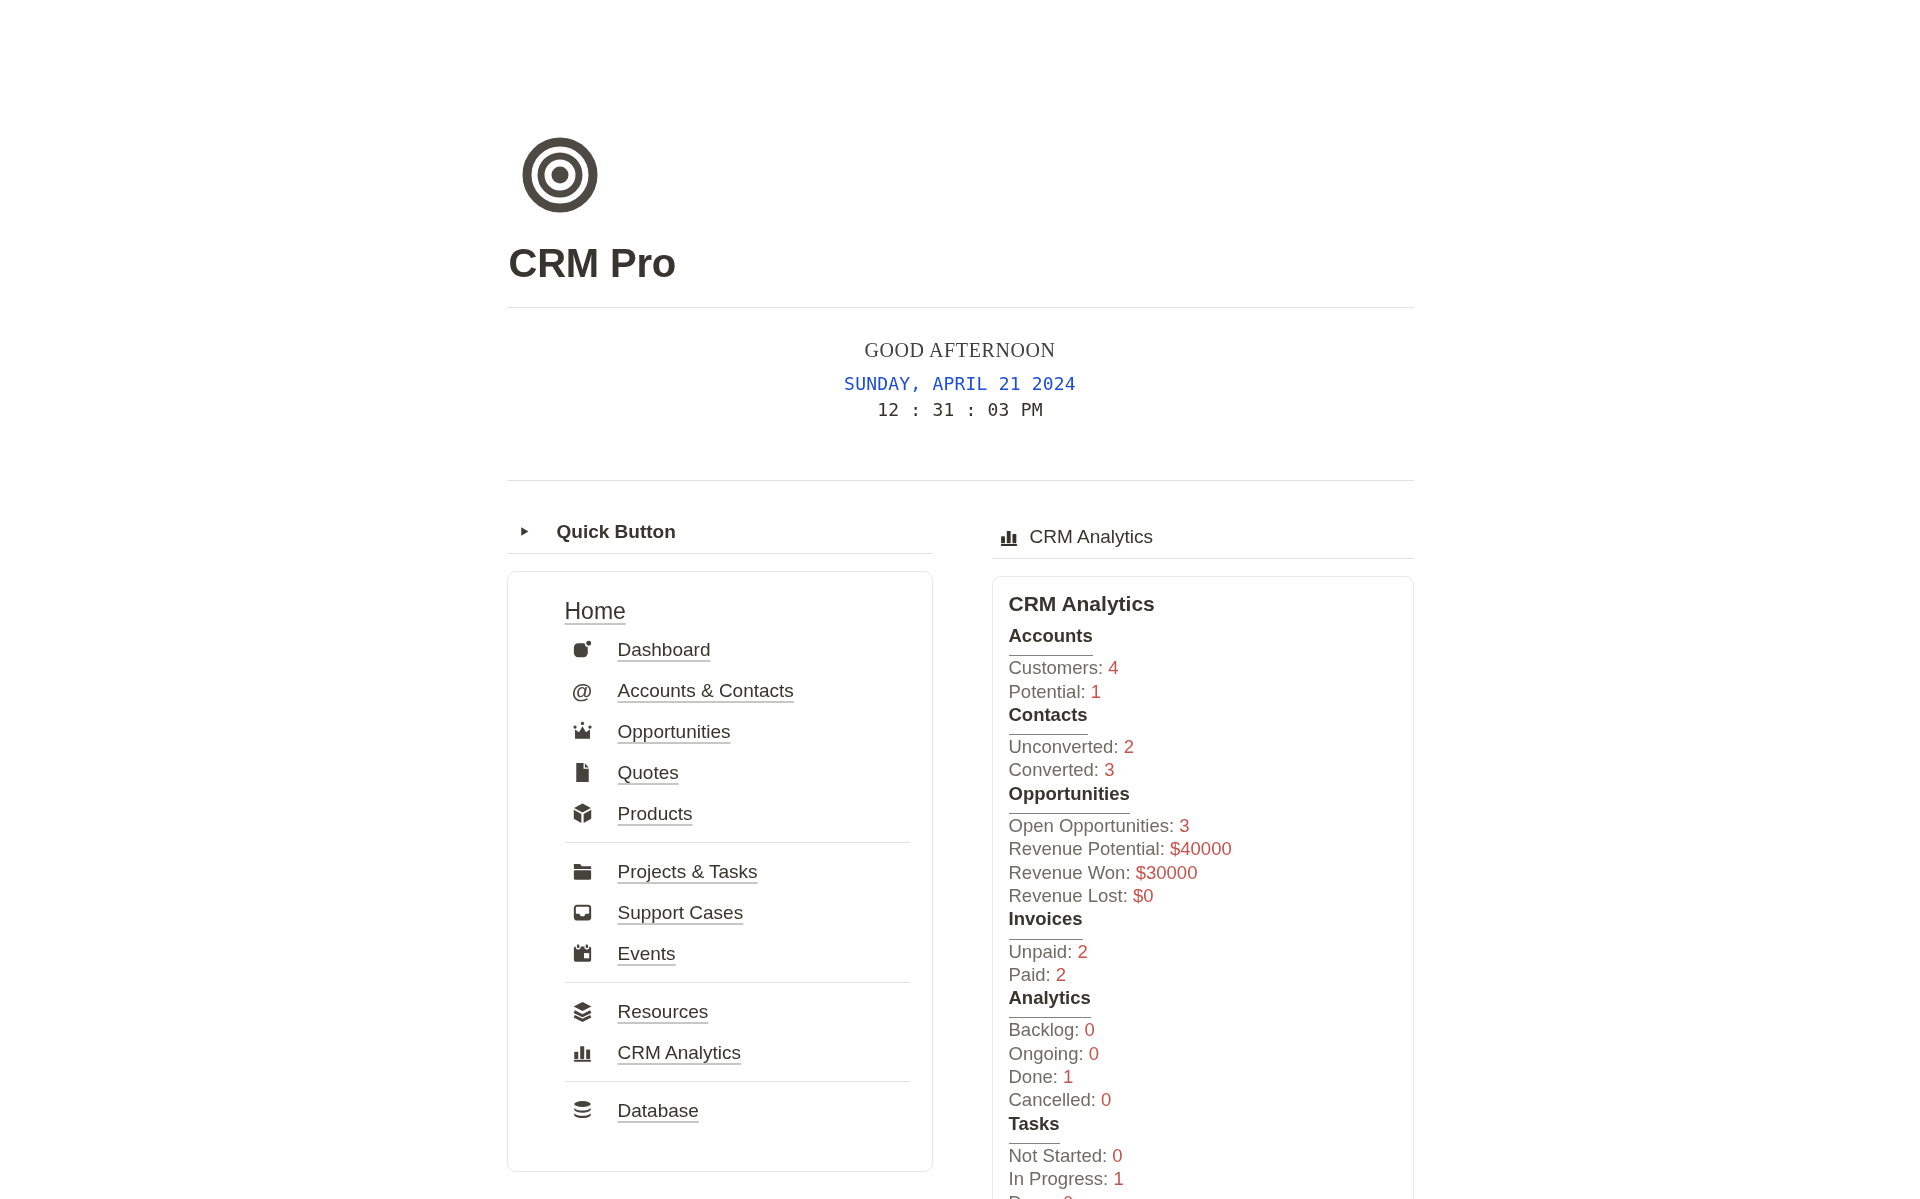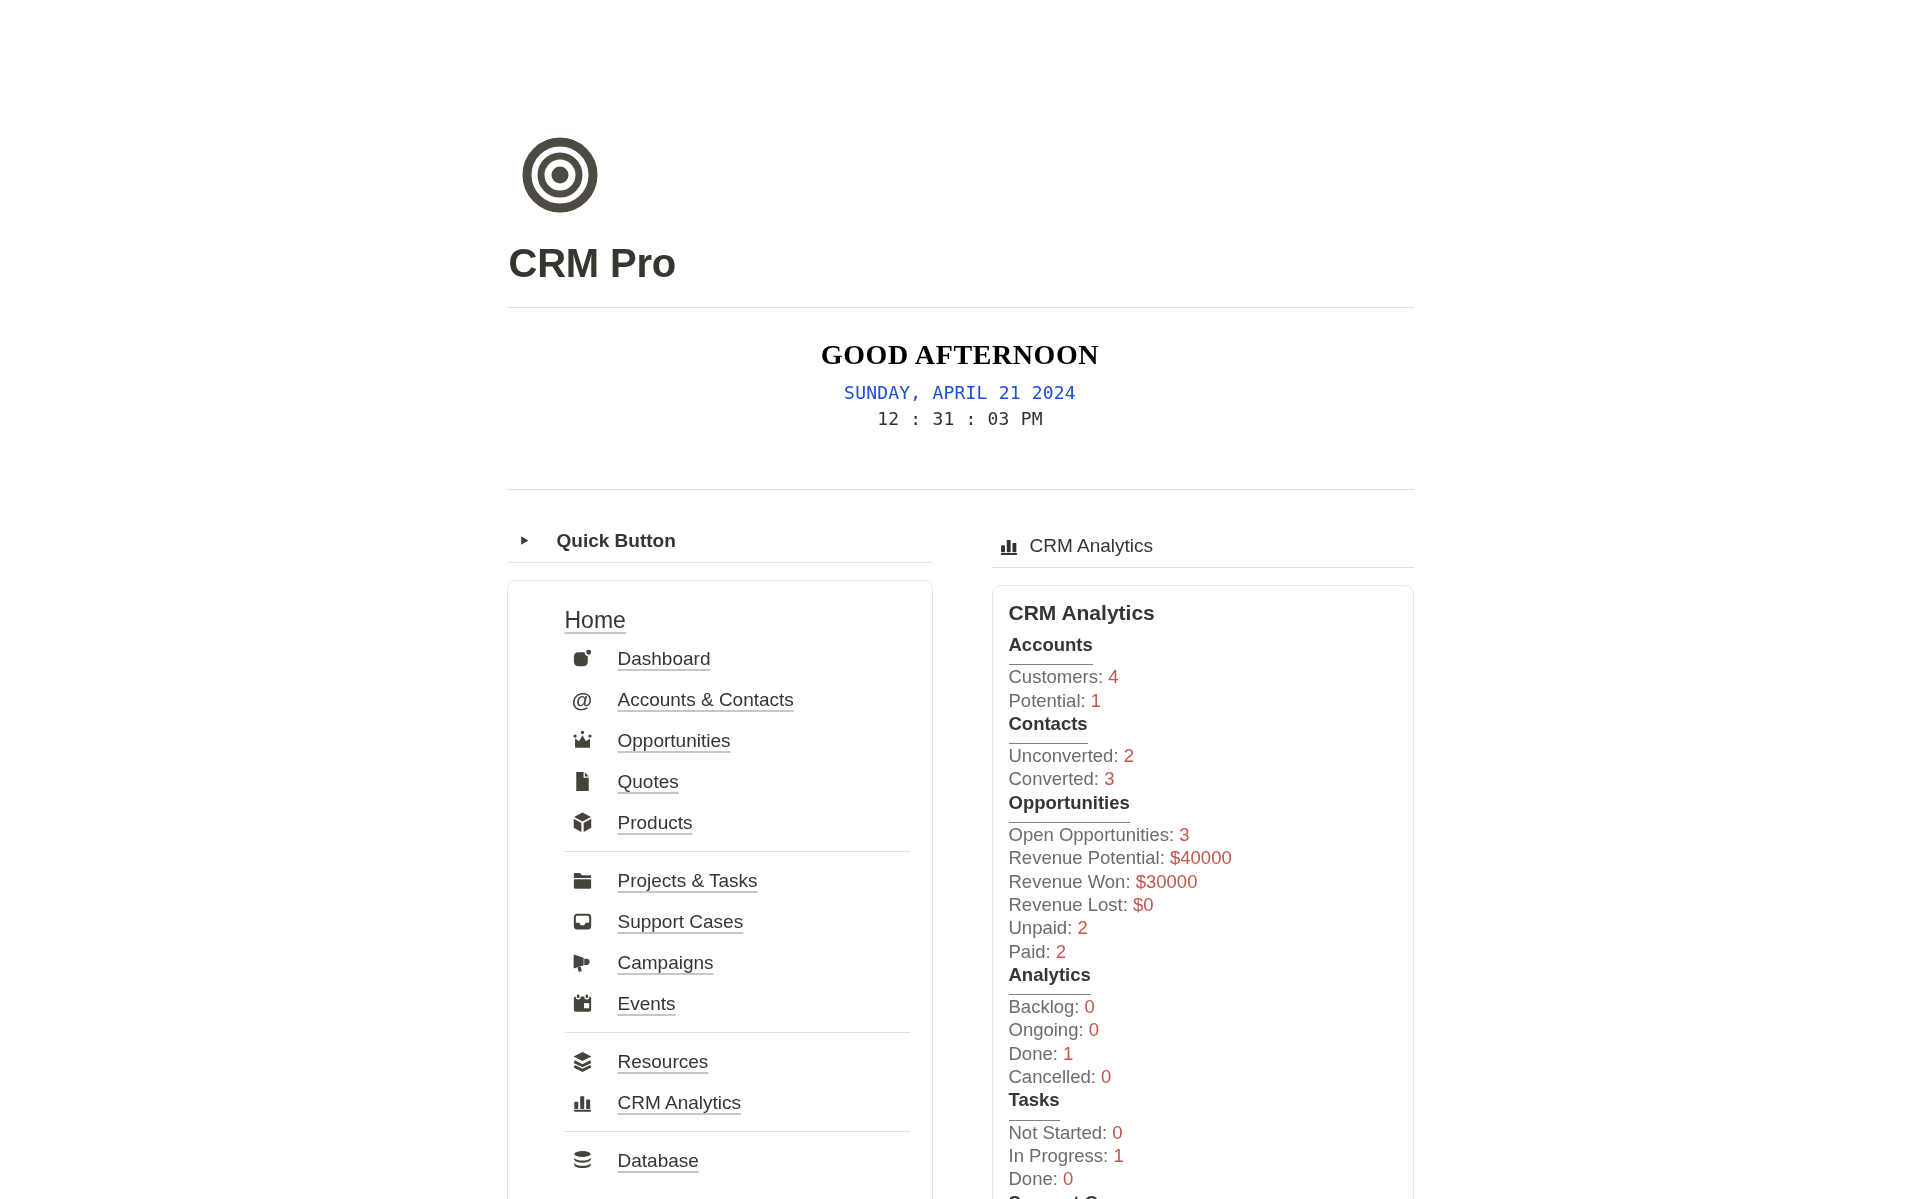--- a/index.html
+++ b/index.html
@@ -12,21 +12,21 @@
   }
   *{box-sizing:border-box;margin:0;padding:0;}
   html,body{width:1920px;height:1199px;overflow:hidden;background:#ffffff;}
   body{font-family:"Liberation Sans",sans-serif;color:var(--text);}
   .page{width:907px;margin:0 auto;padding-top:137px;}
   .app-icon{margin-left:15px;display:block;color:#4d4a44;}
   .page-title{font-size:40px;font-weight:700;letter-spacing:-0.2px;margin:26px 0 0 2px;line-height:1.2;}
   hr.rule{border:none;border-top:1px solid var(--divider);height:0;}
   .rule-title{margin-top:20px;}
   .greeting{text-align:center;margin-top:31px;}
-  .greeting-title{font-family:"Liberation Serif",serif;font-weight:700;font-size:28px;letter-spacing:0.6px;color:#000000;}
+  .greeting-title{font-family:"Liberation Serif",serif;font-weight:400;font-size:20px;letter-spacing:0.6px;color:#404040;}
   .greeting-date{margin-top:11px;font-family:"DejaVu Sans Mono",monospace;font-size:18px;letter-spacing:0.2px;color:#1d4ed8;}
   .greeting-time{margin-top:5px;font-family:"DejaVu Sans Mono",monospace;font-size:18px;letter-spacing:0.2px;color:#33312b;}
   .rule-main{margin-top:60px;}
   .columns{display:flex;gap:59px;margin-top:37px;}
   .col-left{width:426px;flex:none;}
   .col-right{width:422px;flex:none;}
   .toggle-row{display:flex;align-items:center;height:27px;padding-left:11px;cursor:pointer;}
   .toggle-tri{width:13px;height:13px;flex:none;color:#3e3c36;}
   .toggle-label{margin-left:26px;font-size:19px;font-weight:600;}
   .header-row{display:flex;align-items:center;height:27px;padding-left:6px;margin-top:5px;}
@@ -161,30 +161,20 @@
         <div class="nav-item">
           <span class="nav-icon">
             <svg width="23" height="23" viewBox="0 0 24 24">
               <rect x="4" y="5" width="16" height="14.4" rx="2.4" fill="none" stroke="currentColor" stroke-width="2.1"></rect>
               <path fill="currentColor" d="M4 13.2h4.6l1.7 2.7h3.4l1.7-2.7H20v5.2a1.4 1.4 0 0 1-1.4 1.4H5.4A1.4 1.4 0 0 1 4 18.4z"></path>
             </svg>
           </span>
           <span class="nav-label link">Support Cases</span>
         </div>
 
-        <div class="nav-item">
-          <span class="nav-icon">
-            <svg width="23" height="23" viewBox="0 0 24 24" fill="currentColor">
-              <path d="M2.8 3.6v14.6l10.4-3.4V7z"></path>
-              <path d="M13.8 8.2h2.4a3.2 3.2 0 0 1 0 6.4h-2.4z"></path>
-              <path d="M6.8 17.2l1.3 4.6 3.2-.9-1.3-4.6z"></path>
-            </svg>
-          </span>
-          <span class="nav-label link">Campaigns</span>
-        </div>
 
         <div class="nav-item">
           <span class="nav-icon">
             <svg width="23" height="23" viewBox="0 0 24 24" fill="currentColor">
               <rect x="3" y="4.6" width="18" height="16" rx="2"></rect>
               <rect x="5.6" y="2" width="3.8" height="5" rx="1.2" stroke="#fff" stroke-width="1.4"></rect>
               <rect x="14.6" y="2" width="3.8" height="5" rx="1.2" stroke="#fff" stroke-width="1.4"></rect>
               <rect x="13.6" y="11.6" width="5.4" height="5.4" fill="#fff"></rect>
             </svg>
           </span>
@@ -258,20 +248,21 @@
         <div class="stat-head"><span>Contacts</span></div>
         <div class="stat-line"><span class="stat-label">Unconverted:</span> <span class="stat-value">2</span></div>
         <div class="stat-line"><span class="stat-label">Converted:</span> <span class="stat-value">3</span></div>
 
         <div class="stat-head"><span>Opportunities</span></div>
         <div class="stat-line"><span class="stat-label">Open Opportunities:</span> <span class="stat-value">3</span></div>
         <div class="stat-line"><span class="stat-label">Revenue Potential:</span> <span class="stat-value">$40000</span></div>
         <div class="stat-line"><span class="stat-label">Revenue Won:</span> <span class="stat-value">$30000</span></div>
         <div class="stat-line"><span class="stat-label">Revenue Lost:</span> <span class="stat-value">$0</span></div>
 
+        <div class="stat-head"><span>Invoices</span></div>
         <div class="stat-line"><span class="stat-label">Unpaid:</span> <span class="stat-value">2</span></div>
         <div class="stat-line"><span class="stat-label">Paid:</span> <span class="stat-value">2</span></div>
 
         <div class="stat-head"><span>Analytics</span></div>
         <div class="stat-line"><span class="stat-label">Backlog:</span> <span class="stat-value">0</span></div>
         <div class="stat-line"><span class="stat-label">Ongoing:</span> <span class="stat-value">0</span></div>
         <div class="stat-line"><span class="stat-label">Done:</span> <span class="stat-value">1</span></div>
         <div class="stat-line"><span class="stat-label">Cancelled:</span> <span class="stat-value">0</span></div>
 
         <div class="stat-head"><span>Tasks</span></div>

